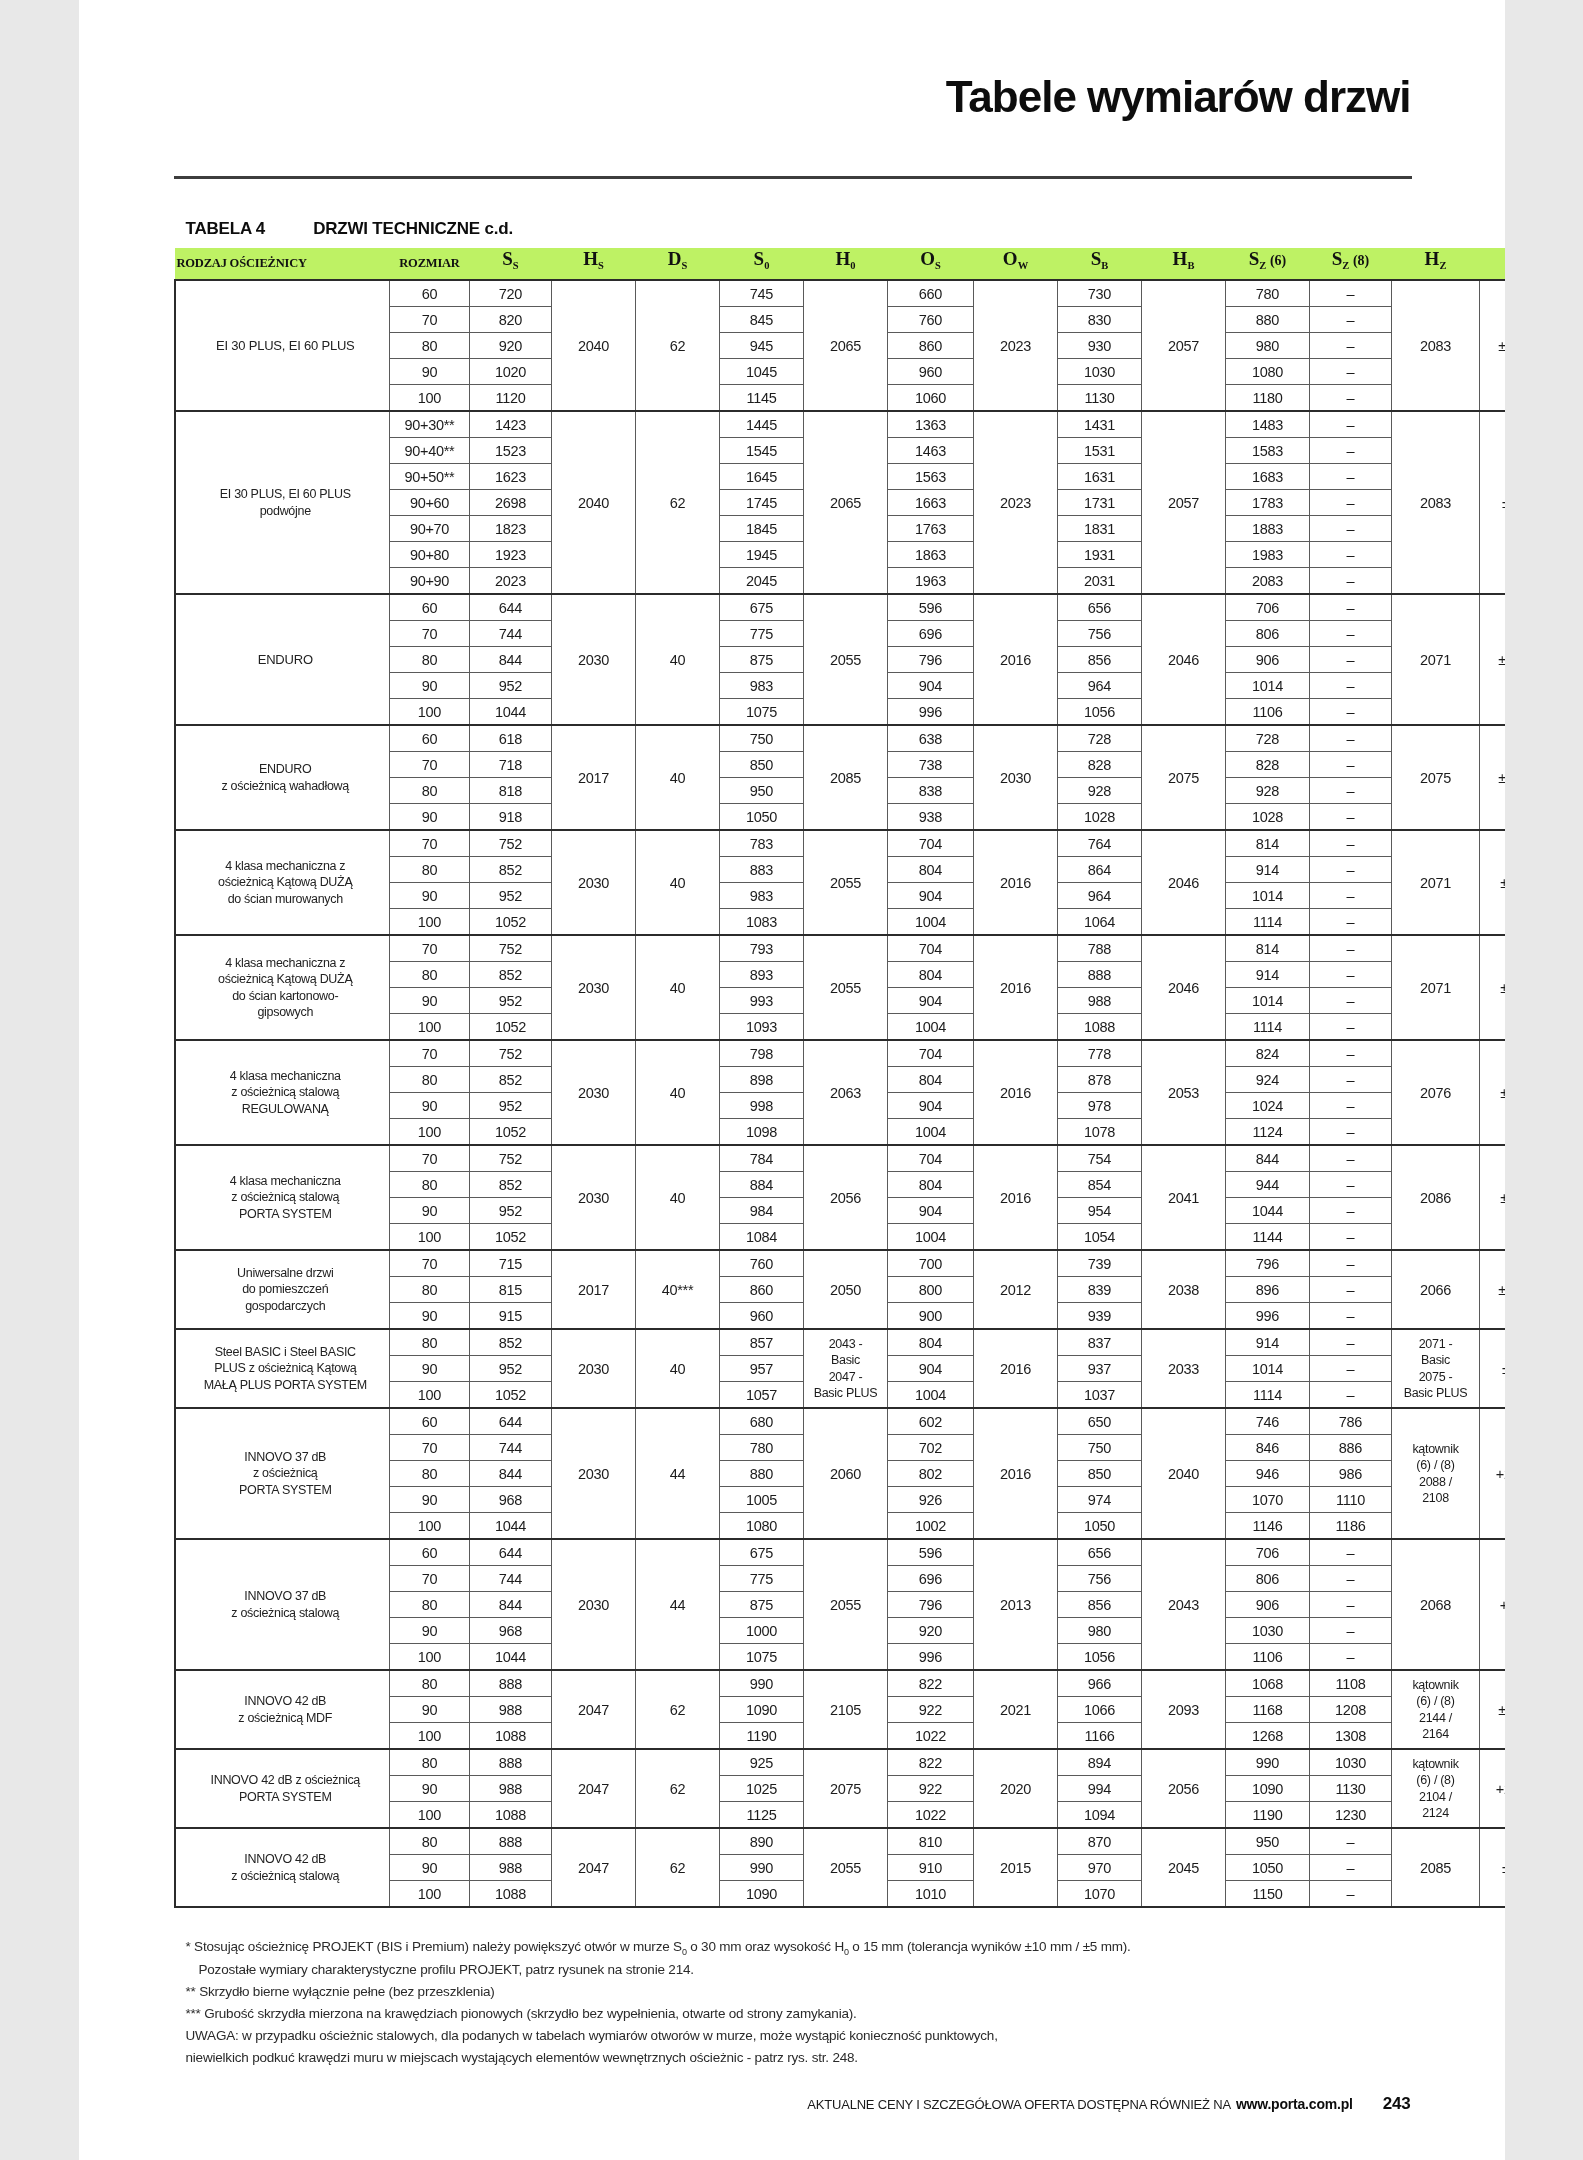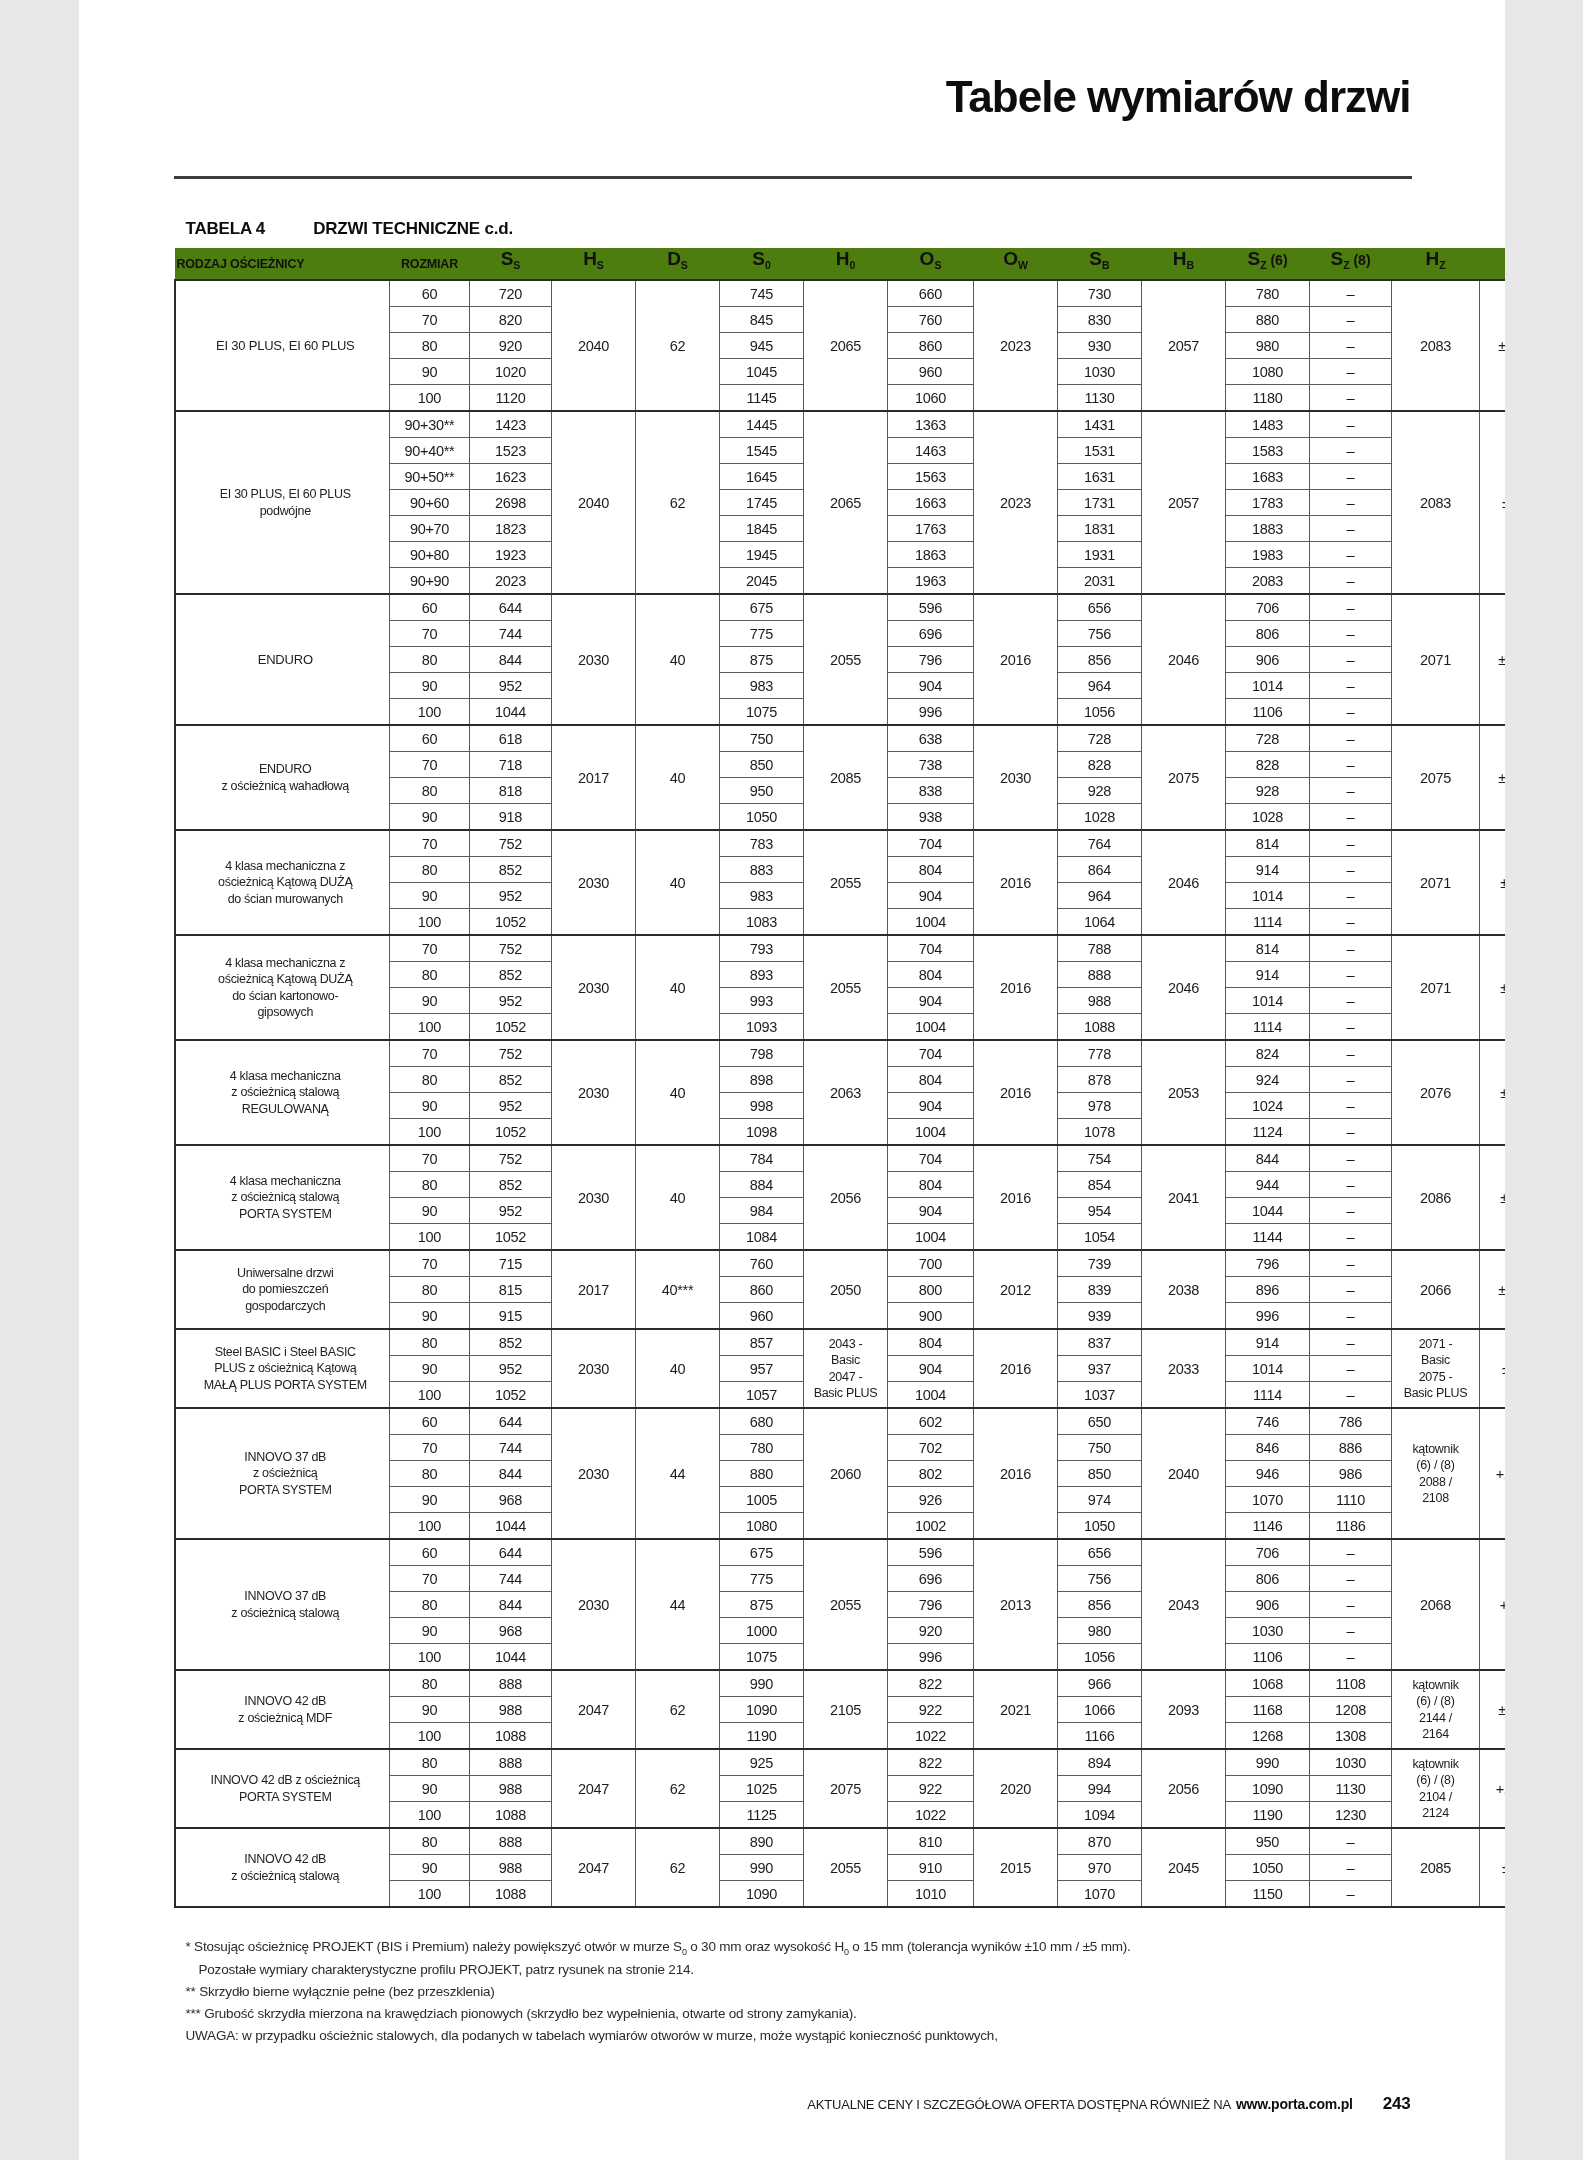--- a/index.html
+++ b/index.html
@@ -32,22 +32,22 @@
     width:1393px;
   }
   col.c-type{width:215px;}
   col.c-roz{width:80px;}
   col.c-ss{width:82px;}  col.c-hs{width:84px;}  col.c-ds{width:84px;}
   col.c-s0{width:84px;}  col.c-h0{width:84px;}  col.c-os{width:86px;}
   col.c-ow{width:84px;}  col.c-sb{width:84px;}  col.c-hb{width:84px;}
   col.c-sz6{width:84px;} col.c-sz8{width:82px;} col.c-hz{width:88px;}
   col.c-tsw{width:88px;}
   thead th{
-    border:none;background:#4d7c0f;vertical-align:bottom;padding:0 0 8px 0;
-    font-weight:700;color:#111;text-align:center;white-space:nowrap;
+    border:none;background:#bef264;vertical-align:bottom;padding:0 0 8px 0;
+    font-weight:700;color:#111;text-align:center;white-space:nowrap;font-family:Liberation Serif, serif;
   }
   thead th.txt{font-size:12.5px;letter-spacing:-0.2px;}
   thead th.first{text-align:left;padding-left:2px;}
   thead th .sym{font-size:19px;font-weight:700;}
   thead th sub{font-size:10.5px;font-weight:700;vertical-align:-4px;letter-spacing:0;}
   thead th .suf{font-size:14px;font-weight:700;}
   tbody{border:2px solid #2b2b2b;}
   tbody td{
     border:1px solid #5a5a5a;
     height:25px;padding:0 2px;
@@ -846,20 +846,21 @@
         </tr>
       </tbody>
   </table>
 
   <div class="footnotes">
       <div class="fn">* Stosując ościeżnicę PROJEKT (BIS i Premium) należy powiększyć otwór w murze S<sub>0</sub> o 30 mm oraz wysokość H<sub>0</sub> o 15 mm (tolerancja wyników ±10 mm / ±5 mm).</div>
       <div class="fn indent">Pozostałe wymiary charakterystyczne profilu PROJEKT, patrz rysunek na stronie 214.</div>
       <div class="fn">** Skrzydło bierne wyłącznie pełne (bez przeszklenia)</div>
       <div class="fn">*** Grubość skrzydła mierzona na krawędziach pionowych (skrzydło bez wypełnienia, otwarte od strony zamykania).</div>
       <div class="fn">UWAGA: w przypadku ościeżnic stalowych, dla podanych w tabelach wymiarów otworów w murze, może wystąpić konieczność punktowych,</div>
+      <div class="fn">niewielkich podkuć krawędzi muru w miejscach wystających elementów wewnętrznych ościeżnic - patrz rys. str. 248.</div>
     </div>
 
   <div class="footer">
     <span>AKTUALNE CENY I SZCZEGÓŁOWA OFERTA DOSTĘPNA RÓWNIEŻ NA</span>
     <a class="url" href="#">www.porta.com.pl</a>
     <span class="pagenum">243</span>
   </div>
 
 </div>
 

